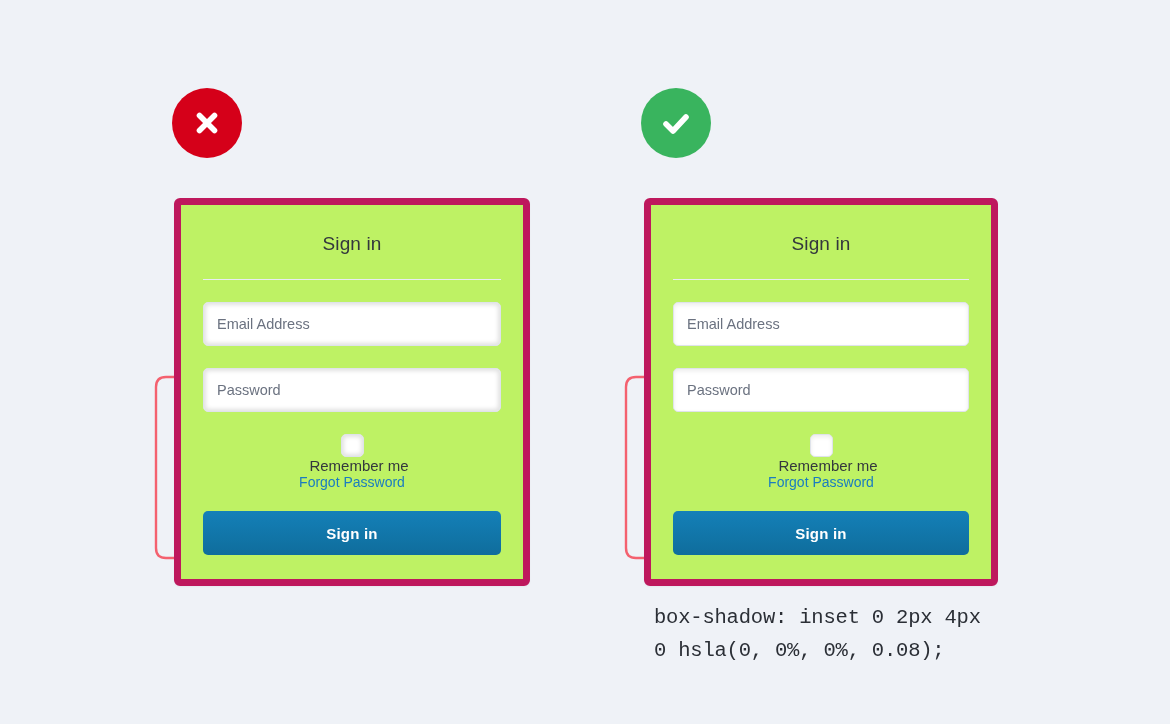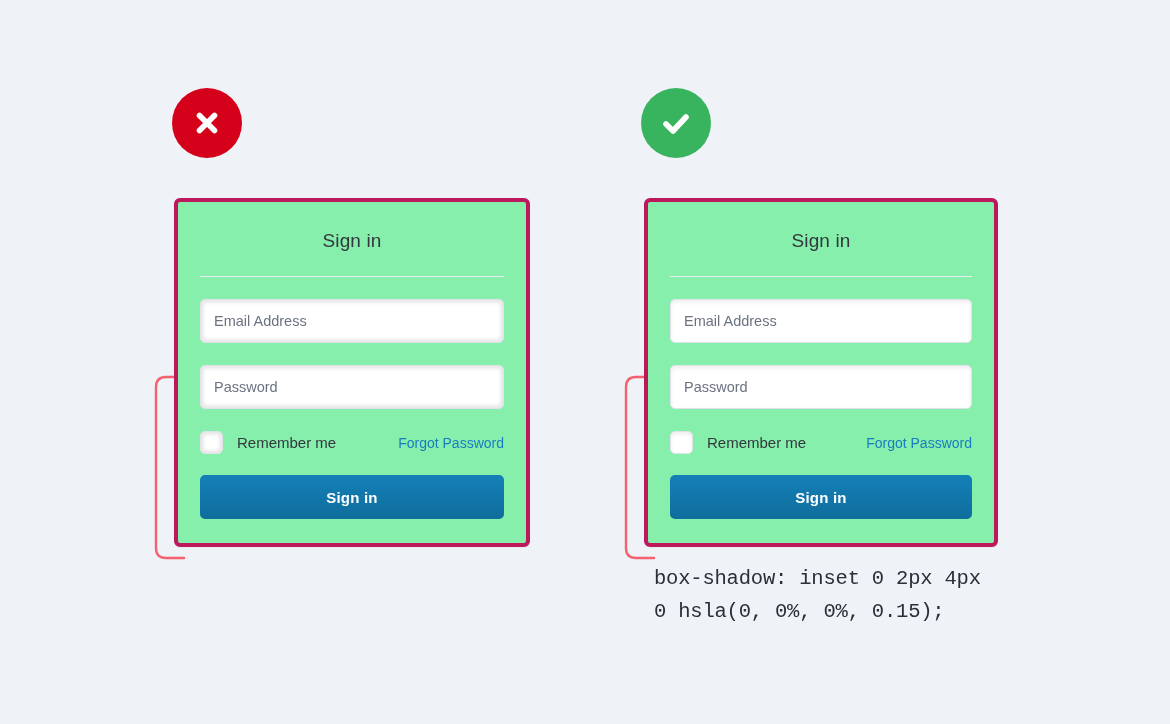--- a/index.html
+++ b/index.html
@@ -35,22 +35,22 @@
   .badge.good { left: 641px; top: 88px;  background: #39b45e; }
   .badge svg { display: block; }
 
   
   .example { position: absolute; top: 198px; }
   .example.left  { left: 174px;  width: 356px; }
   .example.right { left: 644px;  width: 354px; }
 
   
   .card {
-    background: #86efac;
-    border: 4px solid #be185d;
+    background: #bef264;
+    border: 7px solid #be185d;
     border-radius: 6px;
     padding: 26px 22px 24px 22px;
     box-shadow: 0 1px 2px rgba(16,24,40,0.04);
     position: relative;
     z-index: 2;
   }
 
   .card-title {
     text-align: center;
     font-size: 19px;
@@ -93,20 +93,21 @@
   }
 
   .field-gap { height: 22px; }
 
   
   .options-row {
     display: flex;
     align-items: center;
     margin-top: 22px;
     margin-bottom: 21px;
+    flex-direction: column;
   }
   .checkbox {
     width: 23px;
     height: 23px;
     border: 1px solid #dfe3ea;
     border-radius: 5px;
     background: #fff;
     flex: none;
   }
   .example.left .checkbox  { box-shadow: inset 0 0 4px 2px hsla(0,0%,0%,0.12); }
@@ -238,16 +239,16 @@
         <div class="checkbox"></div>
         <span class="remember-label">Remember me</span>
         <span class="spacer"></span>
         <a class="forgot-link" href="#">Forgot Password</a>
       </div>
 
       <button class="submit-btn">Sign in</button>
     </div>
 
     <div class="code-caption">box-shadow: inset 0 2px 4px
-0 hsla(0, 0%, 0%, 0.15);</div>
+0 hsla(0, 0%, 0%, 0.08);</div>
   </div>
 
 </div>
 
 </body></html>

